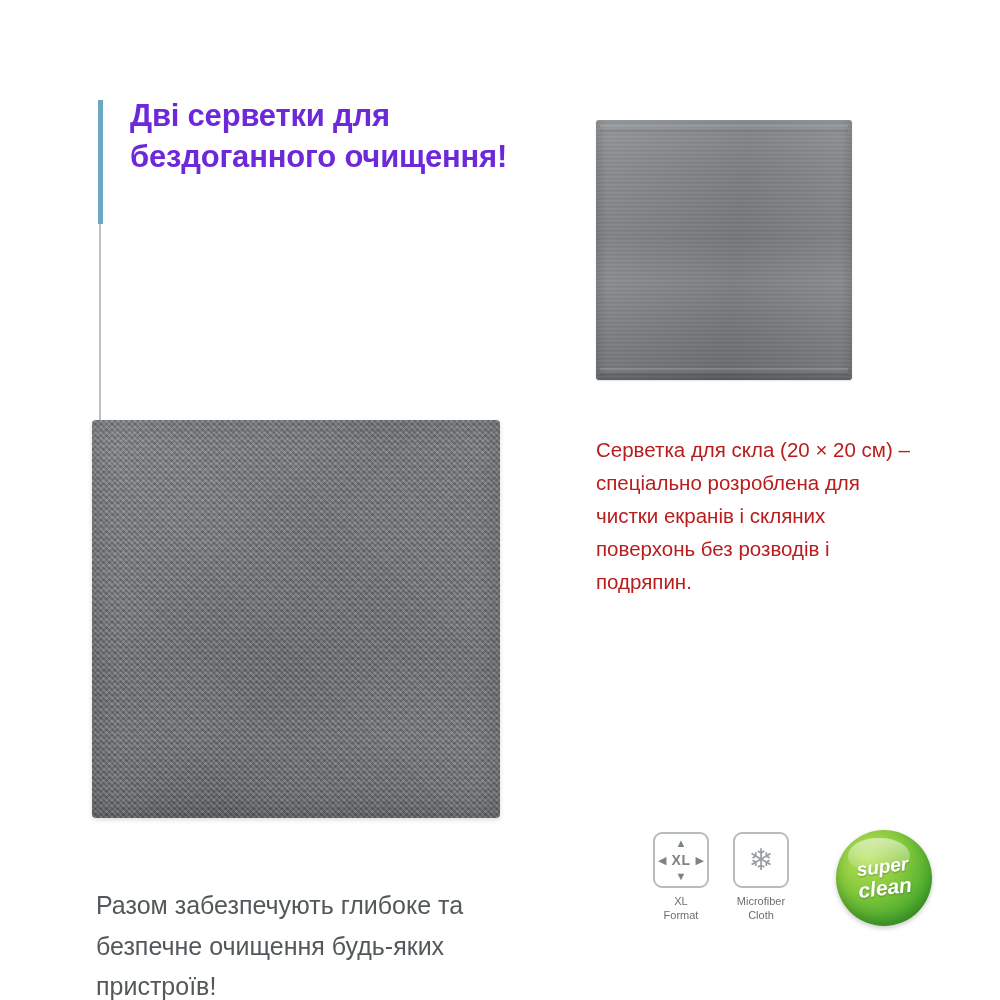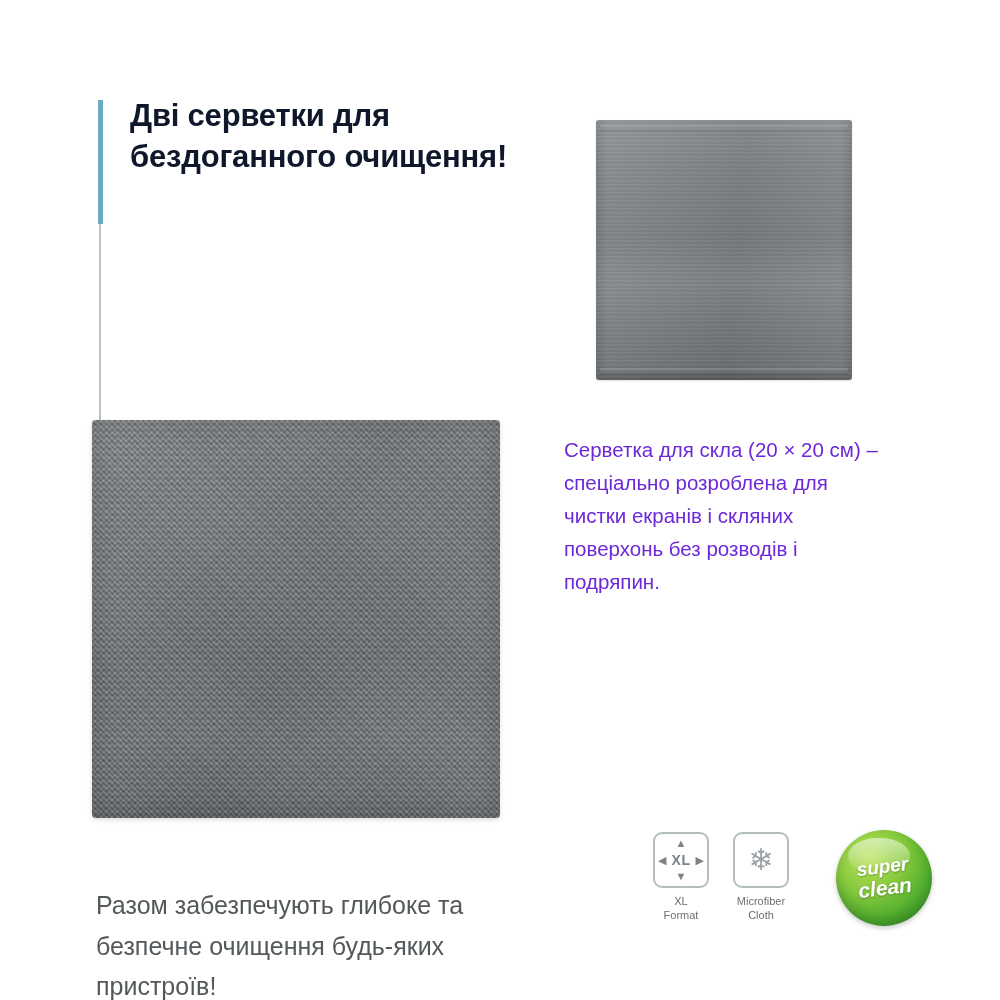--- a/index.html
+++ b/index.html
@@ -33,40 +33,40 @@
     left: 1px; top: 128px;
     width: 2px; height: 260px;
     background: #b9c3c7;
   }
   .headline {
     margin: 0;
     padding-left: 32px;
     font-size: 31px;
     line-height: 1.32;
     font-weight: bold;
-    color: #0f172a;
+    color: #6d28d9;
     letter-spacing: -0.2px;
   }
   .lead {
     margin: 24px 0 0 0;
     padding-left: 32px;
     font-size: 20.5px;
     line-height: 1.62;
     color: #53585b;
     max-width: 400px;
   }
 
   
   .right-text {
     position: absolute;
-    left: 564px; top: 412px;
+    left: 596px; top: 412px;
     width: 330px;
     font-size: 20.5px;
     line-height: 1.62;
-    color: #6d28d9;
+    color: #b91c1c;
   }
 
   
   .bottom-caption {
     position: absolute;
     left: 96px; top: 860px;
     width: 470px;
     font-size: 25px;
     line-height: 1.62;
     color: #53585b;

